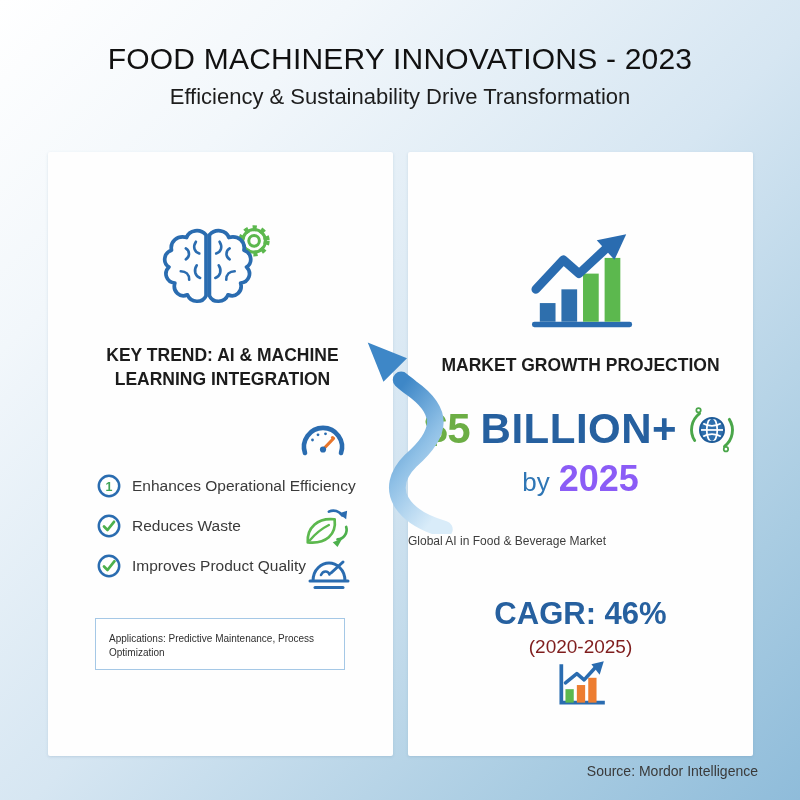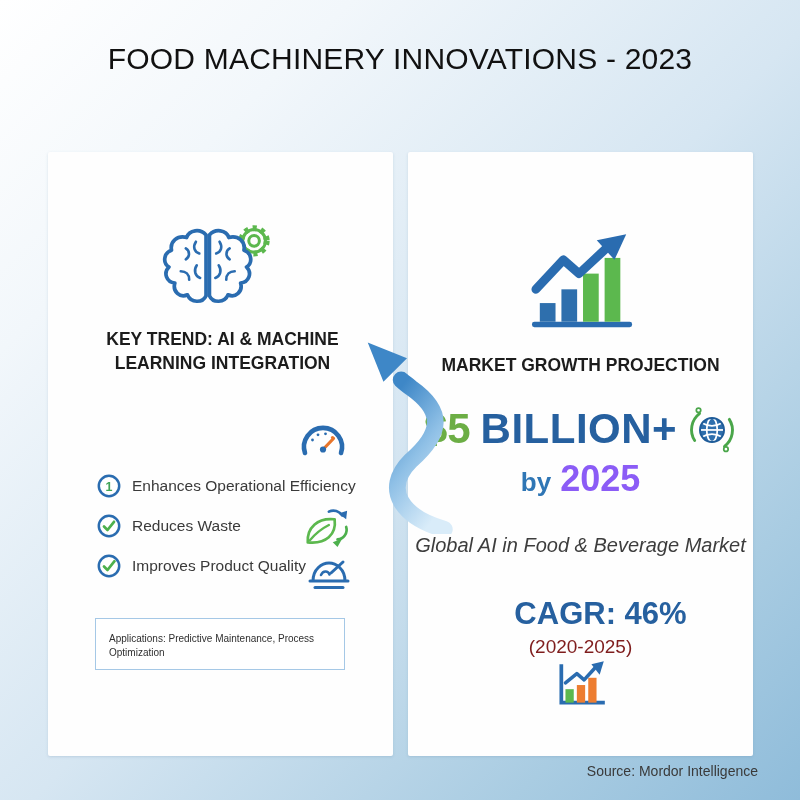--- a/index.html
+++ b/index.html
@@ -13,21 +13,21 @@
     font-size:30px;font-weight:400;color:#111;letter-spacing:.2px;}
   .subtitle{position:absolute;top:84px;left:0;width:800px;text-align:center;
     font-size:22px;font-weight:400;color:#1d1d1d;}
   
   .panel{position:absolute;top:152px;width:345px;height:604px;background:#fefefe;
     border-radius:2px;box-shadow:0 1px 3px rgba(90,130,165,.22);}
   .panel.left{left:48px;}
   .panel.right{left:408px;}
   .panel h2{position:absolute;left:0;width:100%;margin:0;text-align:center;
     font-size:17.5px;font-weight:800;color:#1c1c1c;line-height:1.35;box-sizing:border-box;padding:0 28px;}
-  .panel.left h2{top:176px;padding-left:32px;}
+  .panel.left h2{top:192px;padding-left:32px;}
   .panel.right h2{top:202px;}
   
   .brain-wrap{position:absolute;left:110px;top:72px;width:118px;height:86px;}
   .gauge-wrap{position:absolute;left:250px;top:266px;width:50px;height:44px;}
   .benefit-list{position:absolute;left:49px;top:322px;width:270px;}
   .benefit-row{display:flex;align-items:center;gap:11px;height:24px;margin-bottom:16px;}
   .benefit-row .lbl{font-size:15.5px;color:#3a3a3a;}
   .side-icon{position:absolute;}
   .eco-pos{left:254px;top:350px;width:48px;height:48px;}
   .dish-pos{left:258px;top:402px;width:46px;height:42px;}
@@ -36,40 +36,41 @@
     display:flex;align-items:center;padding:4px 12px 0 13px;
     font-size:10px;color:#2f2f2f;line-height:1.4;}
   
   .chart-wrap{position:absolute;left:122px;top:76px;width:108px;height:104px;}
   .headline{position:absolute;top:252px;left:0;width:100%;display:flex;justify-content:center;
     align-items:center;gap:10px;}
   .headline .amount{font-size:42px;font-weight:800;color:#6cae45;}
   .headline .unit{font-size:42px;font-weight:800;color:#26609f;letter-spacing:.5px;}
   .byline{position:absolute;top:306px;left:0;width:100%;display:flex;justify-content:center;
     align-items:baseline;gap:9px;}
-  .byline .by{font-size:26px;color:#2f76b5;font-weight:700;}
+  .byline .by{font-size:26px;color:#2f76b5;font-weight:400;}
   .byline .year{font-size:36px;font-weight:800;color:#8b5cf6;}
-  .market{position:absolute;top:382px;left:0;width:100%;text-align:center;
-    font-size:20px;color:#3d3d3d;font-style:italic;}
+  .market{position:absolute;top:382px;left:0;width:100%;
+    font-size:12px;color:#3d3d3d;}
   .cagr{position:absolute;top:444px;left:0;width:100%;text-align:center;
-    font-size:31px;font-weight:800;color:#26609f;margin-left:20px;}
+    font-size:31px;font-weight:800;color:#26609f;}
   .period{position:absolute;top:484px;left:0;width:100%;text-align:center;
     font-size:19px;color:#7f1d1d;}
   .mini-chart{position:absolute;top:506px;left:50%;transform:translateX(-50%);width:58px;height:52px;}
   
   .s-arrow{position:absolute;left:352px;top:326px;width:113px;height:208px;z-index:6;}
   .source{position:absolute;top:763px;right:42px;font-size:14px;color:#3a3a3a;}
   svg{display:block;}
 </style>
 </head>
 <body>
 
 <div class="canvas">
 
   <div class="title">FOOD MACHINERY INNOVATIONS - 2023</div>
+  <div class="subtitle">Efficiency &amp; Sustainability Drive Transformation</div>
 
   <section class="panel left">
 
     <div class="brain-wrap">
       <svg viewBox="0 0 140 100" width="118" height="86">
         <g stroke="#5cb84e" fill="none">
           <circle cx="114" cy="19" r="15" stroke-width="7" stroke-dasharray="4.6 5.2"></circle>
           <circle cx="114" cy="19" r="13.5" stroke-width="3.6"></circle>
           <circle cx="114" cy="19" r="6.3" stroke-width="3.6"></circle>
         </g>

